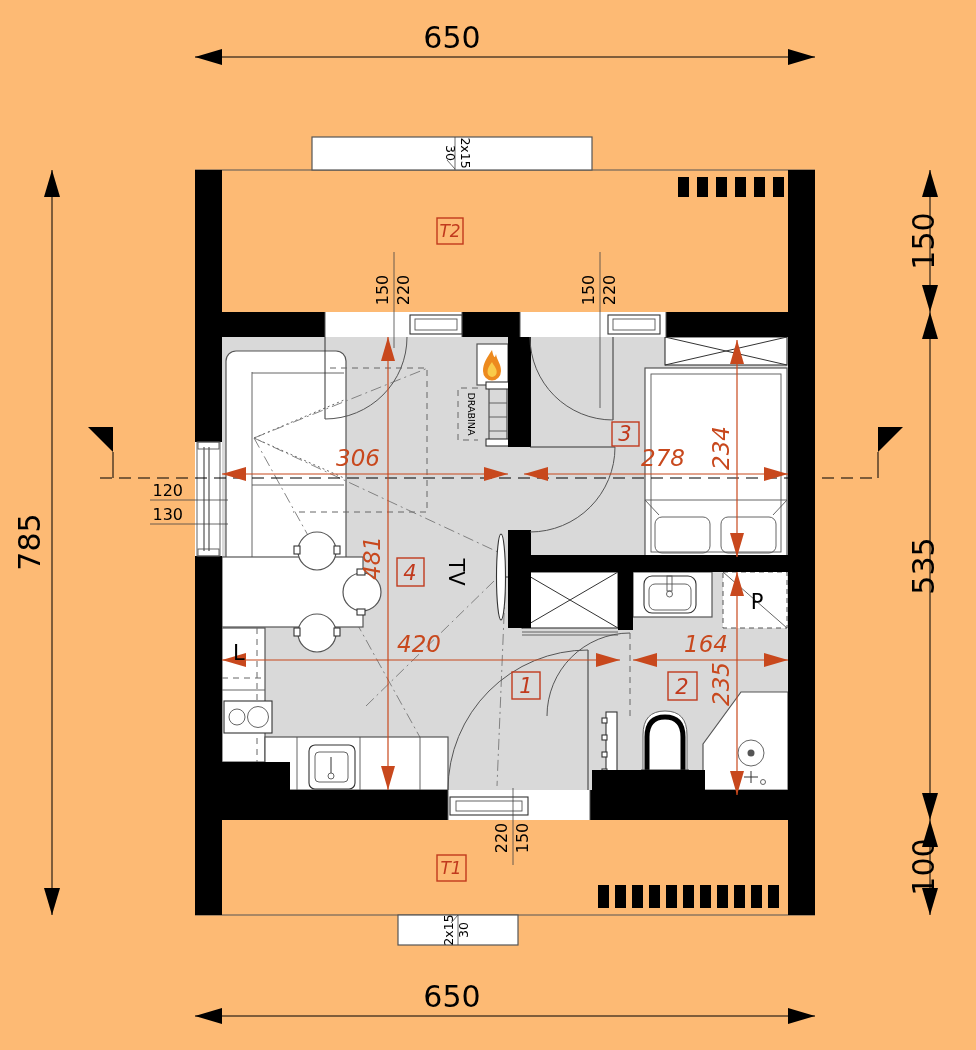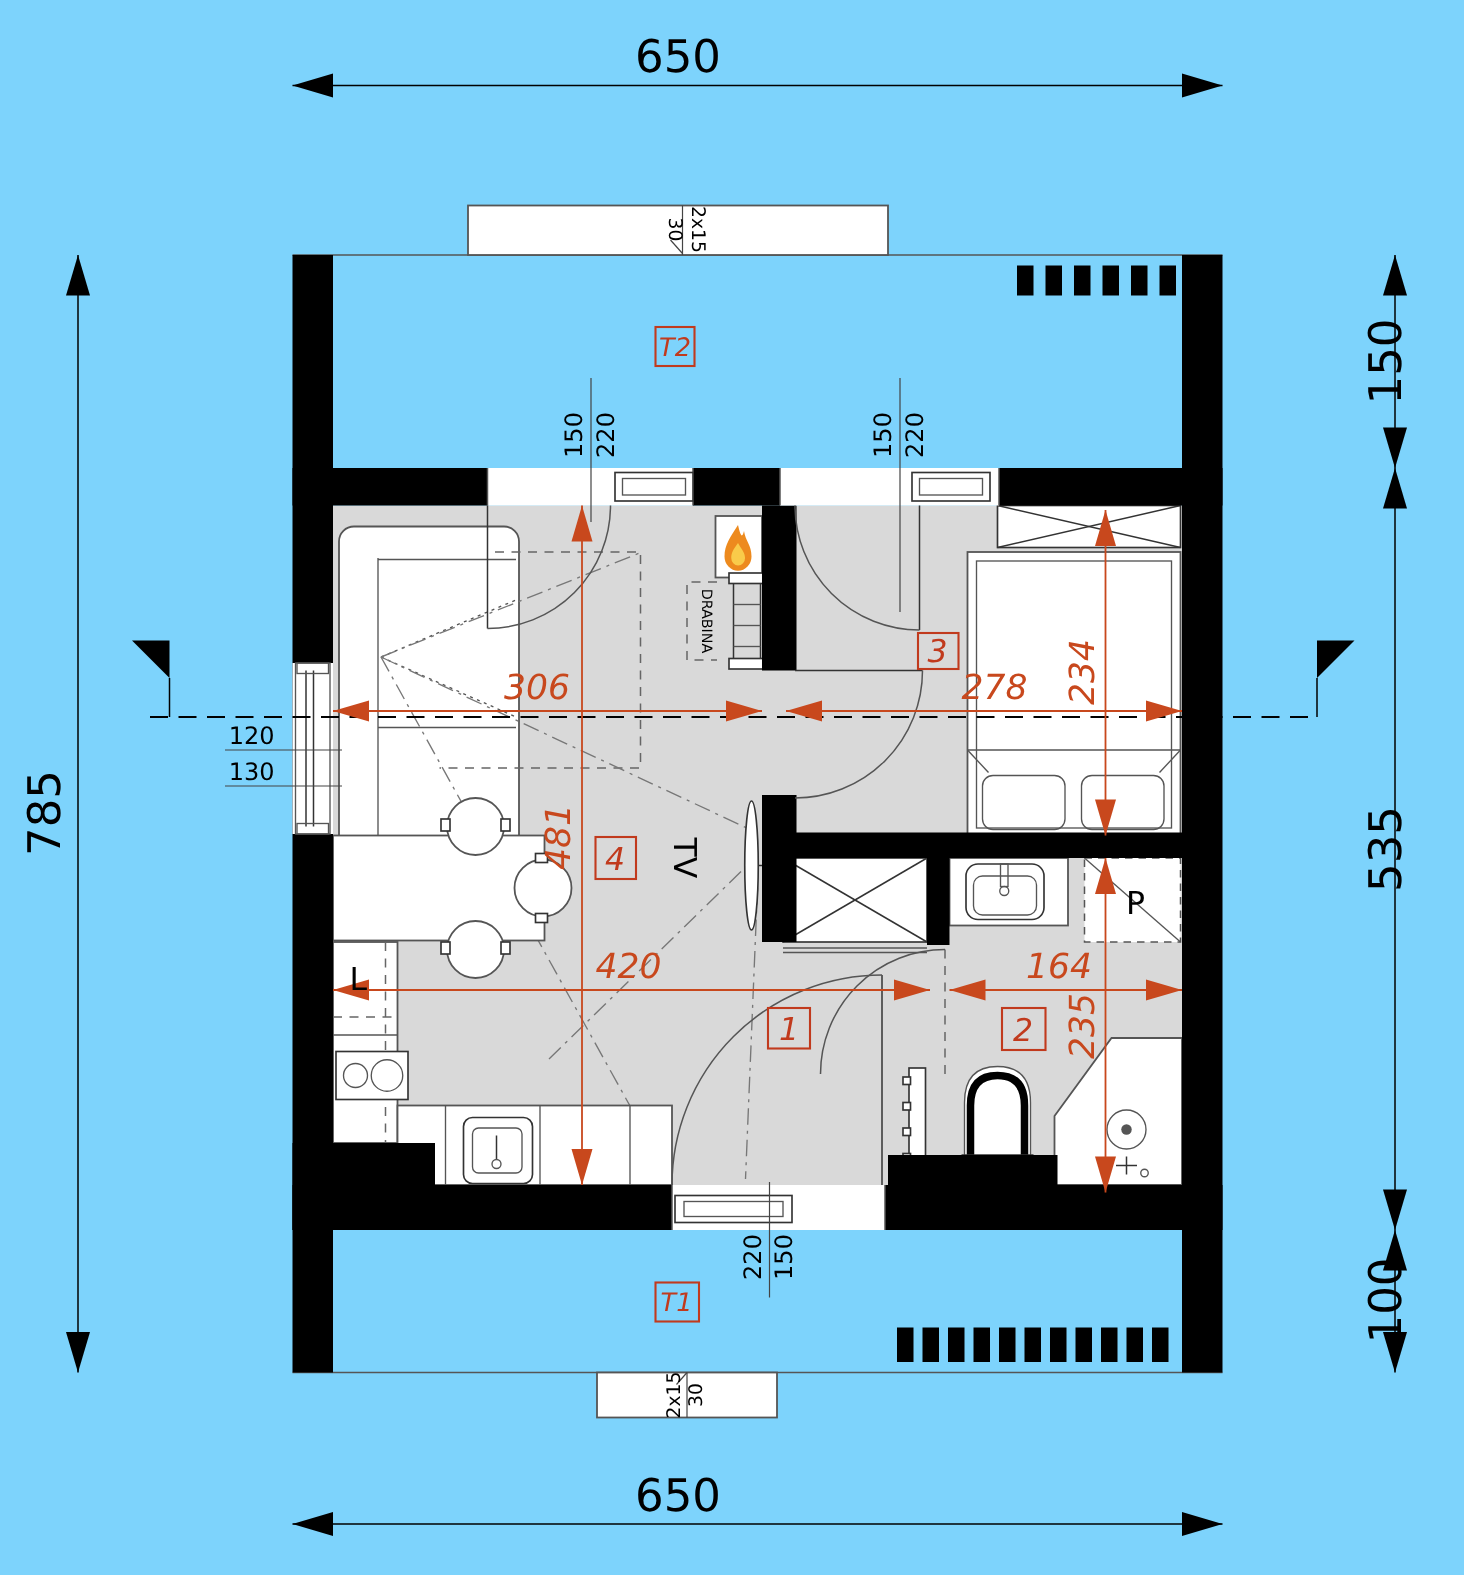--- a/index.html
+++ b/index.html
@@ -1,20 +1,20 @@
 <!DOCTYPE html>
 <html style="--wall: #000000; --floor: #d9d9d9; --dim-red: #c8481d; --label-red: #c13a1d; --flame-outer: #ed8a1e; --flame-inner: #f9cb4a;"><head>
 <meta charset="utf-8">
 <style>
   :root{
     --wall:#000000; --floor:#d9d9d9; --dim-red:#c8481d; --label-red:#c13a1d;
     --flame-outer:#ed8a1e; --flame-inner:#f9cb4a;
   }
   html,body{margin:0;padding:0;background:#fff;}
-  #stage{position:relative;width:976px;height:1050px;background:#7dd3fc;overflow:hidden;
+  #stage{position:relative;width:976px;height:1050px;background:#fdba74;overflow:hidden;
          font-family:"DejaVu Sans","Liberation Sans",sans-serif;}
   svg{position:absolute;left:0;top:0;}
   .wall{fill:var(--wall);stroke:none;}
   .floor{fill:var(--floor);stroke:none;}
   .furn{fill:#ffffff;stroke:#555;stroke-width:1.2;}
   .furn-thin{fill:none;stroke:#555;stroke-width:0.9;}
   .furn-dark{fill:#ffffff;stroke:#333;stroke-width:1.1;}
   .ln{stroke:#555;stroke-width:1;fill:none;}
   .lnd{stroke:#333;stroke-width:1;fill:none;}
   .dash{stroke:#666;stroke-width:1;fill:none;stroke-dasharray:6 5;}

